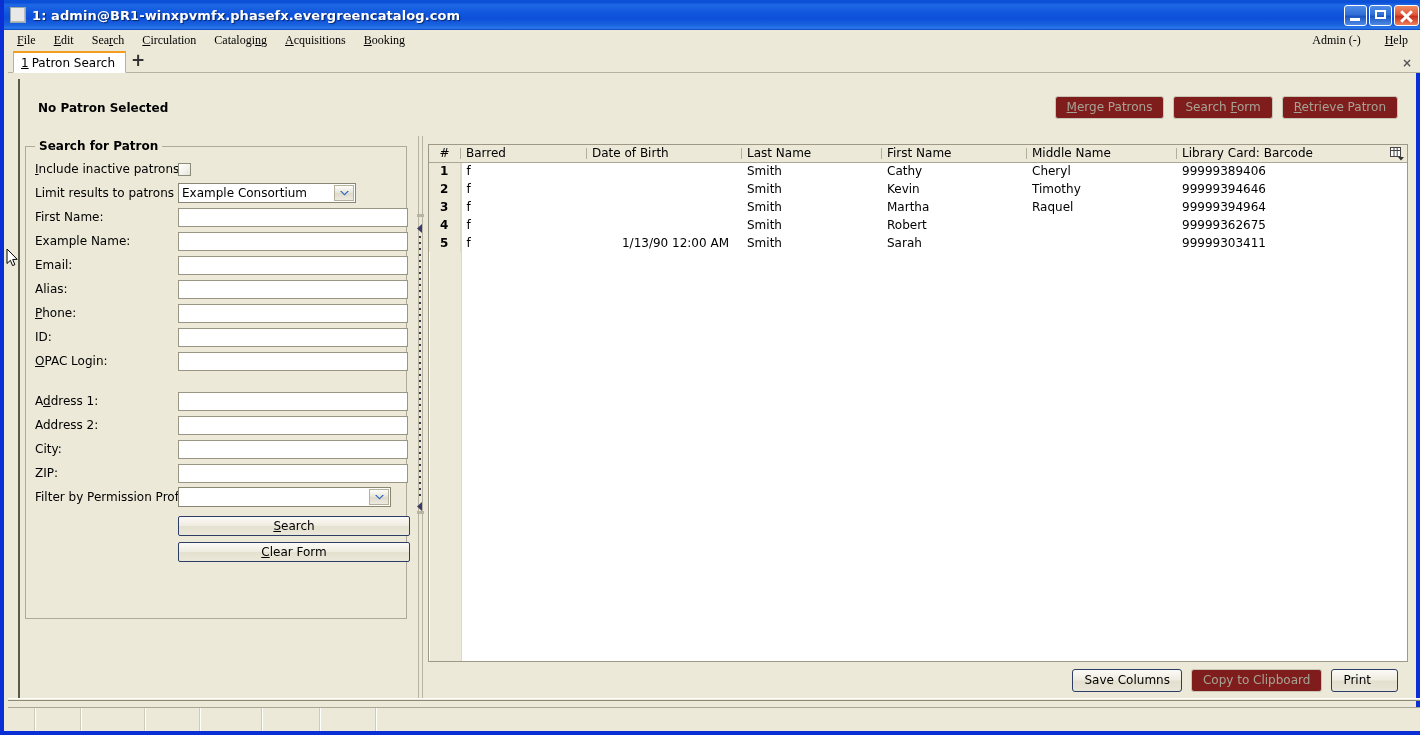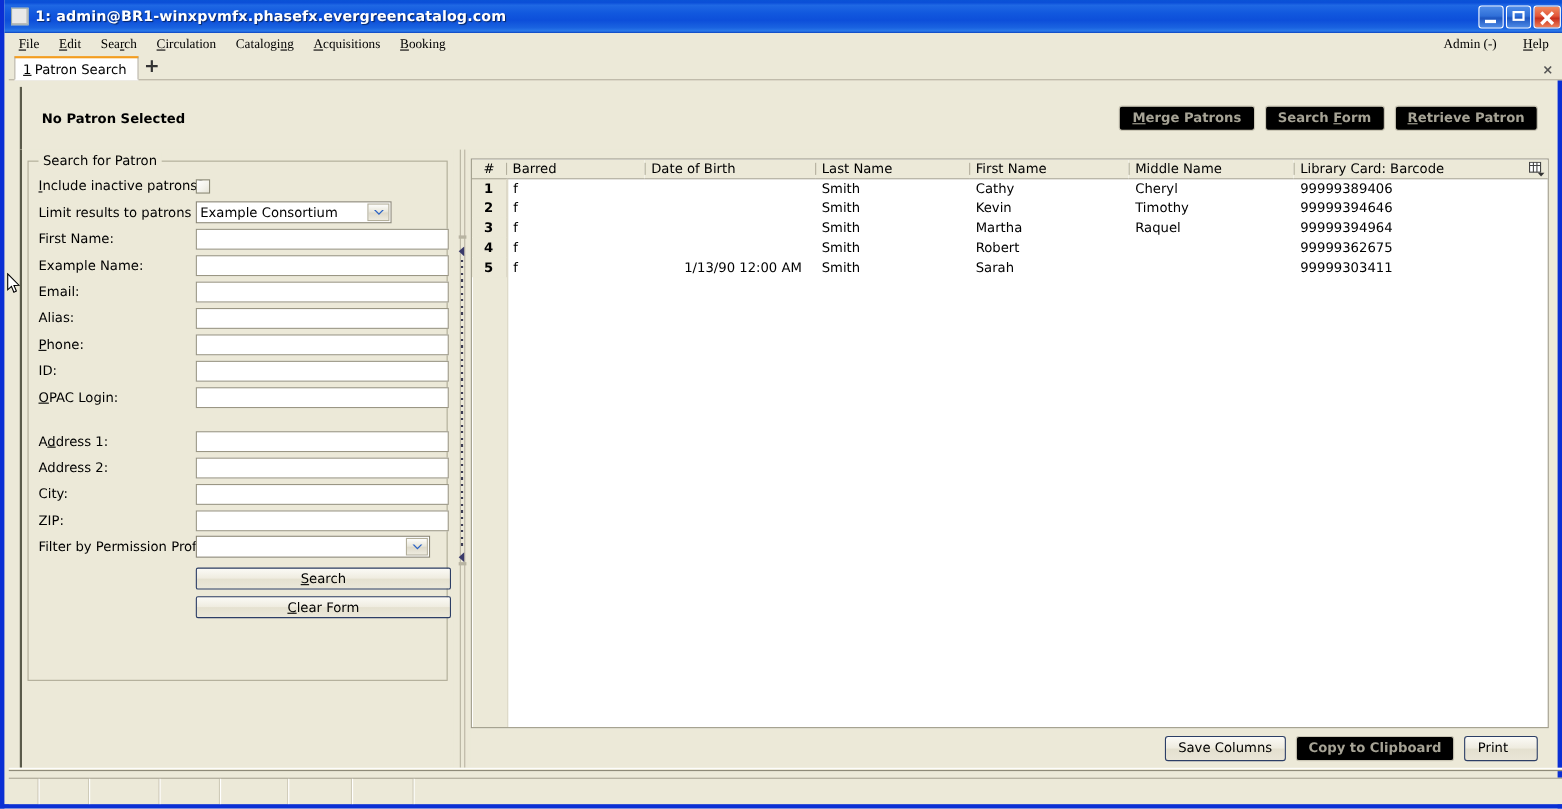--- a/index.html
+++ b/index.html
@@ -204,22 +204,21 @@
     border-radius: 3px;
     padding: 4px 11px;
     color: #000;
     line-height: 13px;
     white-space: nowrap;
     box-sizing: border-box;
   }
   .btn.disabled {
     color: #a6a395;
     border-color: #c9c5b4;
-    background: #000000;
-    font-weight: bold;
+    background: #7f1d1d;
   }
   .btn.strong { border: 1px solid #2c3e66; }
 
   
   .main-area {
     position: absolute;
     left: 14px; top: 136px;
     width: 1392px;
     height: 562px;
     box-sizing: border-box;
@@ -242,21 +241,21 @@
     height: 473px;
     border: 1px solid #b0ab97;
     box-sizing: border-box;
     background: #ece9d8;
   }
   .fieldset-legend {
     position: absolute;
     left: 9px; top: -8px;
     background: #ece9d8;
     padding: 0 4px;
-    font-weight: normal;
+    font-weight: bold;
     font-size: 12px;
   }
   .form-rows {
     position: absolute;
     left: 0; top: 10px;
     width: 382px;
   }
   .frow {
     display: flex;
     align-items: center;

